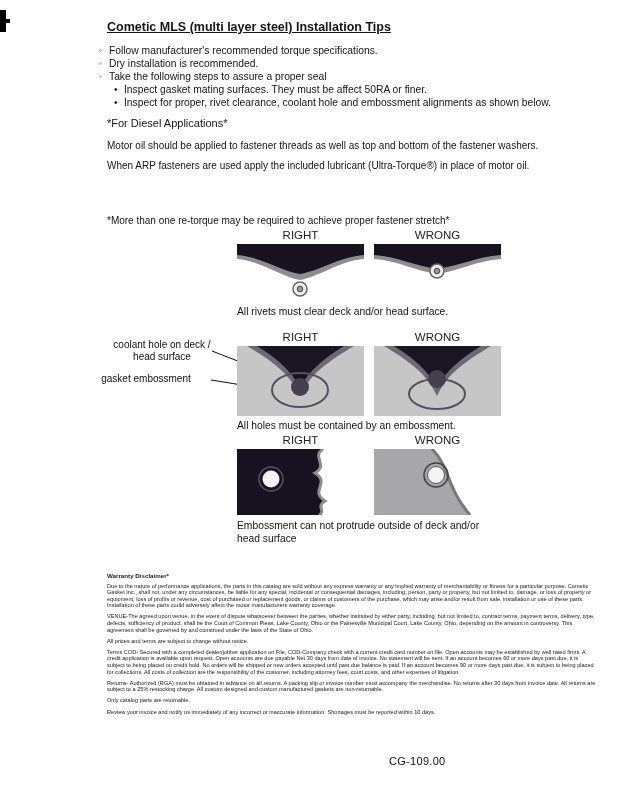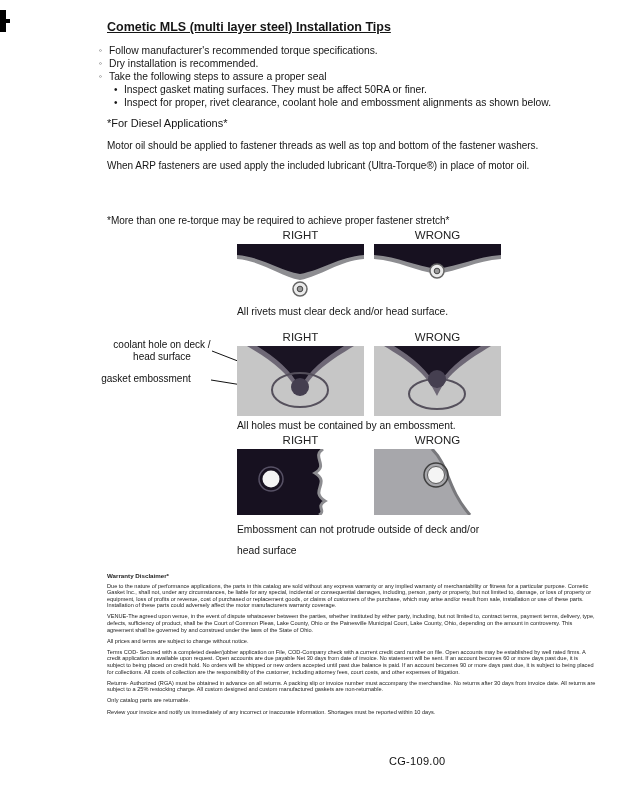--- a/index.html
+++ b/index.html
@@ -124,21 +124,21 @@
     <circle cx="34" cy="30" r="8.5" fill="#f4f4f4"></circle>
     <circle cx="34" cy="30" r="12" fill="none" stroke="#575165" stroke-width="1.5"></circle>
   </svg>
   <svg class="abs panel" style="left:374px;top:449px" width="127" height="66" viewBox="0 0 127 66">
     <path d="M0,0 H58 C76,18 72,38 96,66 L0,66 Z" fill="#a7a7ab"></path>
     <path d="M58,0 C76,18 72,38 96,66" fill="none" stroke="#78787c" stroke-width="3"></path>
     <circle cx="62" cy="26" r="8.5" fill="#f4f4f4" stroke="#5a5a5a" stroke-width="1"></circle>
     <circle cx="62" cy="26" r="12" fill="none" stroke="#3f3f3f" stroke-width="1.5"></circle>
   </svg>
 
-  <div class="abs fig-cap" style="left:237px;top:519px;width:252px;line-height:21px">Embossment can not protrude outside of deck and/or head surface</div>
+  <div class="abs fig-cap" style="left:237px;top:519px;width:252px;line-height:13px">Embossment can not protrude outside of deck and/or head surface</div>
 
   <div class="abs disc">
     <h3>Warranty Disclaimer*</h3>
     <p>Due to the nature of performance applications, the parts in this catalog are sold without any express warranty or any implied warranty of merchantability or fitness for a particular purpose.  Cometic Gasket Inc., shall not, under any circumstances, be liable for any special, incidental or consequential damages, including, person, party or property, but not limited to, damage, or loss of property or equipment, loss of profits or revenue, cost of purchased or replacement goods, or claims of customers of the purchase, which may arise and/or result from sale, installation or use of these parts.  Installation of these parts could adversely affect the motor manufacturers warranty coverage.</p>
     <p>VENUE-The agreed upon venue, in the event of dispute whatsoever between the parties, whether instituted by either party, including, but not limited to, contract terms, payment terms, delivery, type, defects, sufficiency of product, shall be the Court of Common Pleas, Lake County, Ohio or the Painesville Municipal Court, Lake County, Ohio, depending on the amount in controversy. This agreement shall be governed by and construed under the laws of the State of Ohio.</p>
     <p>All prices and terms are subject to change without notice.</p>
     <p>Terms COD- Secured with a completed dealer/jobber application on File, COD-Company check with a current credit card number on file.  Open accounts may be established by well rated firms.  A credit application is available upon request.  Open accounts are due payable Net 30 days from date of invoice.  No statement will be sent.  If an account becomes 60 or more days past due, it is subject to being placed on credit hold.  No orders will be shipped or new orders accepted until past due balance is paid.  If an account becomes 90 or more days past due, it is subject to being placed for collections.  All costs of collection are the responsibility of the customer, including attorney fees, court costs, and other expenses of litigation.</p>
     <p>Returns- Authorized (RGA) must be obtained in advance on all returns.  A packing slip or invoice number must accompany the merchandise.  No returns after 30 days from invoice date.  All returns are subject to a 25% restocking charge.  All custom designed and custom manufactured gaskets are non-returnable.</p>
     <p>Only catalog parts are returnable.</p>
     <p>Review your invoice and notify us immediately of any incorrect or inaccurate information.  Shortages must be reported within 10 days.</p>

